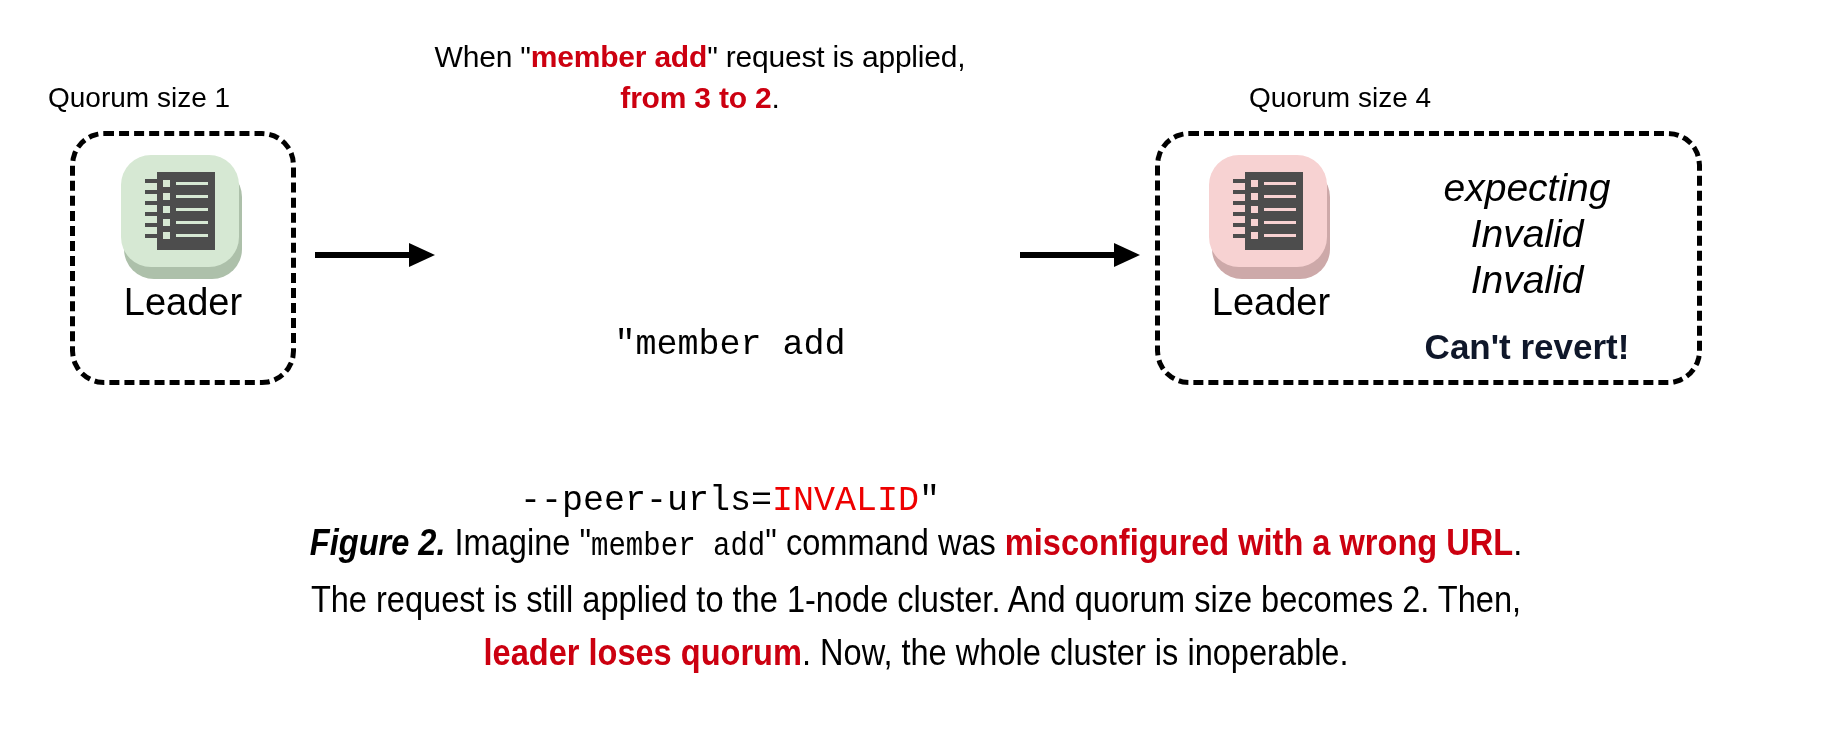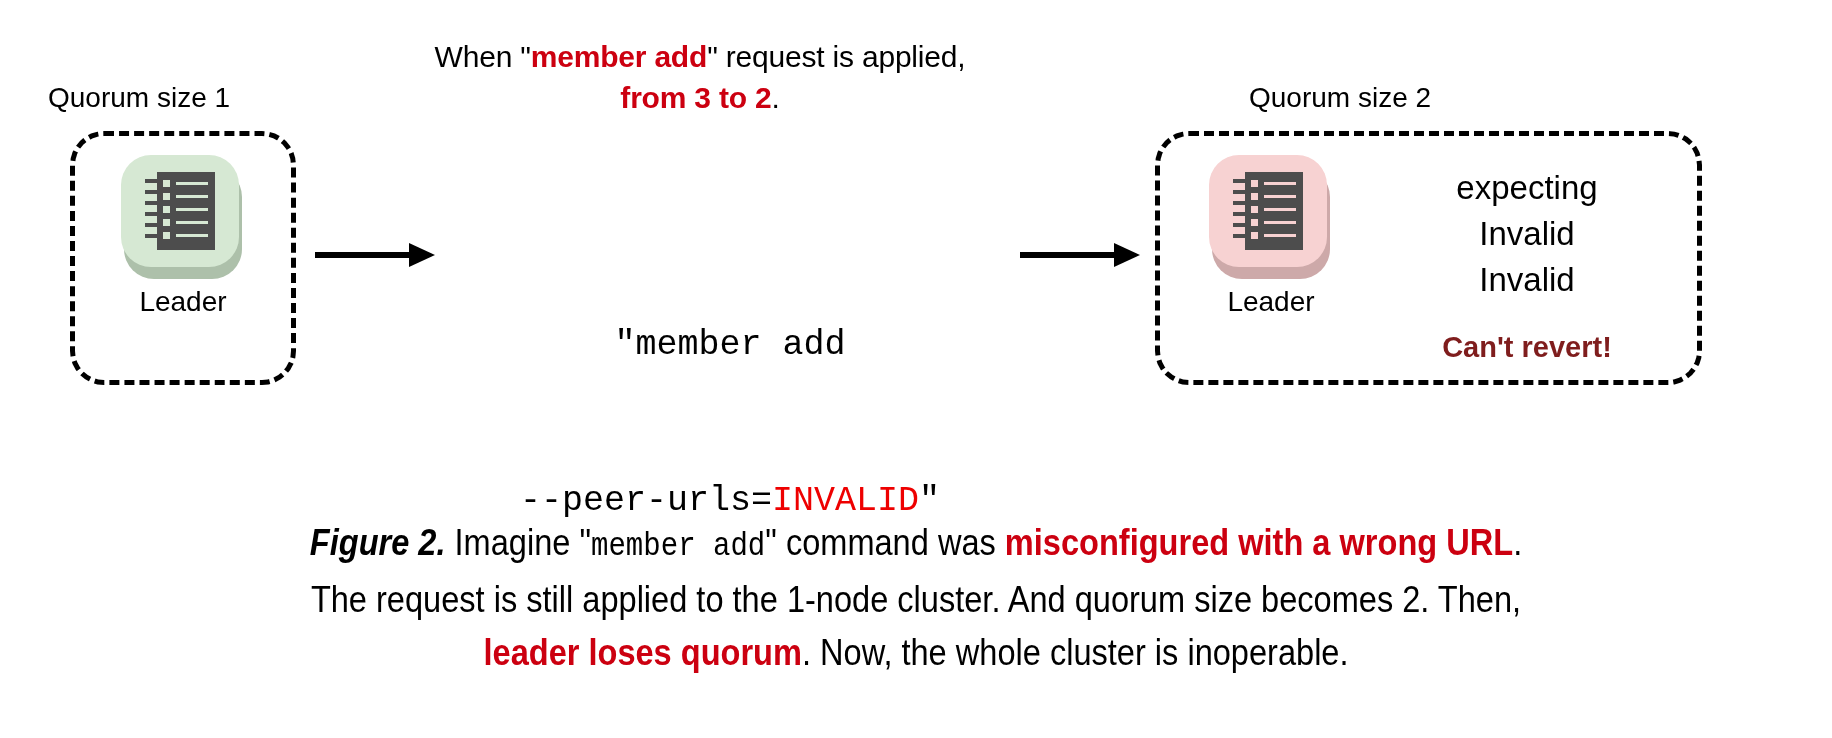--- a/index.html
+++ b/index.html
@@ -105,21 +105,21 @@
     display: flex;
     align-items: center;
     justify-content: center;
   }
   .icon-green        { background: #d6e8d3; }
   .icon-green-shadow { background: #adc0aa; }
   .icon-pink         { background: #f7d2d2; }
   .icon-pink-shadow  { background: #cda9a9; }
 
   .node-label {
-    font-size: 28px;
+    font-size: 38px;
     line-height: 38px;
     font-family: "Liberation Sans", sans-serif;
   }
 
   
   .arrow {
     position: absolute;
     height: 30px;
   }
   #arrow-1 { left: 315px;  top: 240px; width: 120px; }
@@ -139,33 +139,34 @@
   }
   .cmd-red { color: #ee0000; }
 
   
   #expect-note {
     position: absolute;
     left: 1392px;
     top: 165px;
     width: 270px;
     text-align: center;
-    font-size: 33px;
+    font-style: italic;
+    font-size: 39px;
     line-height: 46px;
     font-family: "Liberation Sans", sans-serif;
   }
   #cant-revert {
     position: absolute;
     left: 1392px;
     top: 330px;
     width: 270px;
     text-align: center;
-    color: #7f1d1d;
+    color: #0f172a;
     font-weight: bold;
-    font-size: 29px;
+    font-size: 35px;
     line-height: 34px;
     font-family: "Liberation Sans", sans-serif;
   }
 
   
   #caption {
     position: absolute;
     left: 40px;
     top: 516px;
     width: 1752px;
@@ -250,21 +251,21 @@
     <div><span>--peer-urls=</span><span class="cmd-red">INVALID</span><span>"</span></div>
   </div>
 
   <div class="arrow" id="arrow-2">
     <svg width="120" height="30" viewBox="0 0 120 30" aria-hidden="true">
       <line x1="0" y1="15" x2="96" y2="15" stroke="#000000" stroke-width="6"></line>
       <polygon points="94,3 120,15 94,27" fill="#000000"></polygon>
     </svg>
   </div>
 
-  <div class="group-label" id="label-right">Quorum size 2</div>
+  <div class="group-label" id="label-right">Quorum size 4</div>
 
   <div class="cluster-box" id="cluster-right"></div>
 
   <div class="node" id="node-right">
     <div class="node-icon-wrap">
       <div class="node-icon-shadow icon-pink-shadow"></div>
       <div class="node-icon icon-pink">
         <svg width="70" height="78" viewBox="0 0 70 78" aria-hidden="true">
           <g fill="#4d4d4d">
             <rect x="0" y="7" width="16" height="4"></rect>

